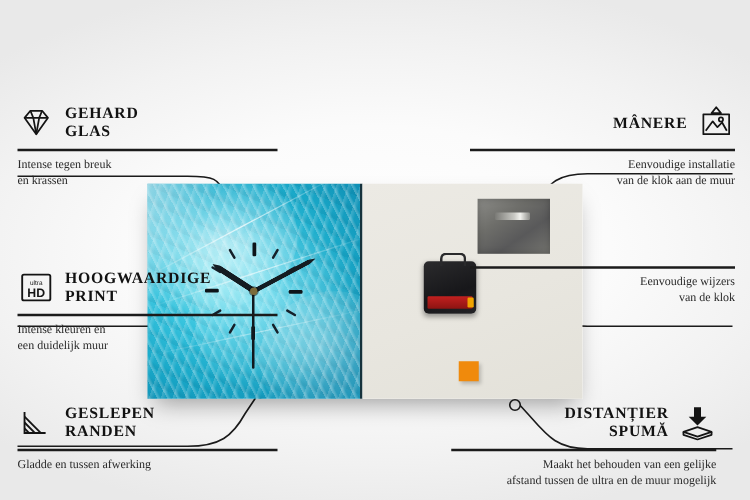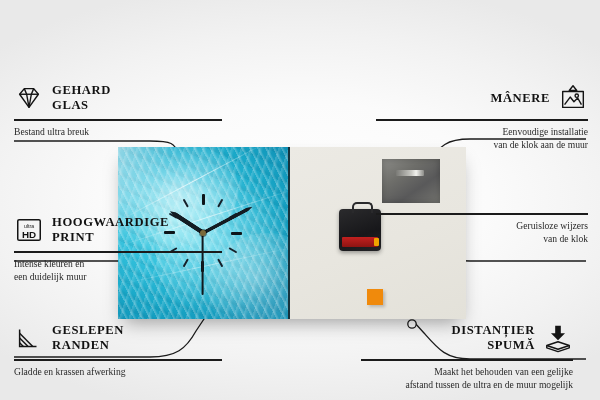--- a/index.html
+++ b/index.html
@@ -206,21 +206,22 @@
             <path d="M21 6 L18.5 12 L16 26"></path>
         </g>
       </svg>
       <div class="title">
         <div>GEHARD</div>
         <div>GLAS</div>
       </div>
     </div>
     <div class="rule"></div>
     <div class="desc">
-      <div>Bestand ultra breuk</div>
+      <div>Intense tegen breuk</div>
+      <div>en krassen</div>
     </div>
   </div>
 
   <div class="callout left c-print">
     <div class="head">
       <svg class="ico" viewBox="0 0 32 32">
         <rect x="4" y="5" width="24" height="22" rx="1.5" fill="none" stroke="#141414" stroke-width="1.6"></rect>
         <text x="16" y="14" font-family="Liberation Sans, sans-serif" font-size="5.5" text-anchor="middle" fill="#141414">ultra</text>
         <text x="16" y="24" font-family="Liberation Sans, sans-serif" font-size="10.5" font-weight="bold" text-anchor="middle" fill="#141414">HD</text>
       </svg>
@@ -246,21 +247,21 @@
             <path d="M6 21 L10 25"></path>
         </g>
       </svg>
       <div class="title">
         <div>GESLEPEN</div>
         <div>RANDEN</div>
       </div>
     </div>
     <div class="rule"></div>
     <div class="desc">
-      <div>Gladde en krassen afwerking</div>
+      <div>Gladde en tussen afwerking</div>
     </div>
   </div>
 
   <div class="callout right c-manere">
     <div class="head">
       <div class="title">
         <div>MÂNERE</div>
       </div>
       <svg class="ico" viewBox="0 0 32 32">
         <g fill="none" stroke="#141414" stroke-width="1.5" stroke-linejoin="round">
@@ -274,21 +275,21 @@
     <div class="rule"></div>
     <div class="desc">
       <div>Eenvoudige installatie</div>
       <div>van de klok aan de muur</div>
     </div>
   </div>
 
   <div class="callout right c-mecanism">
     <div class="rule"></div>
     <div class="desc">
-      <div>Geruisloze wijzers</div>
+      <div>Eenvoudige wijzers</div>
       <div>van de klok</div>
     </div>
   </div>
 
   <div class="callout right c-distantier">
     <div class="head">
       <div class="title">
         <div>DISTANȚIER</div>
         <div>SPUMĂ</div>
       </div>

